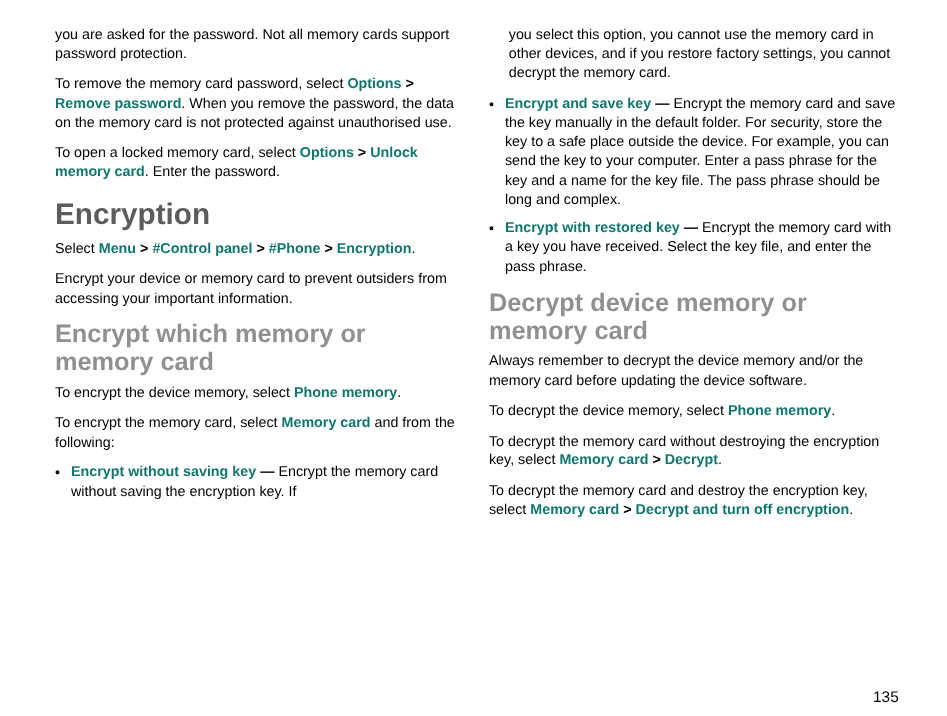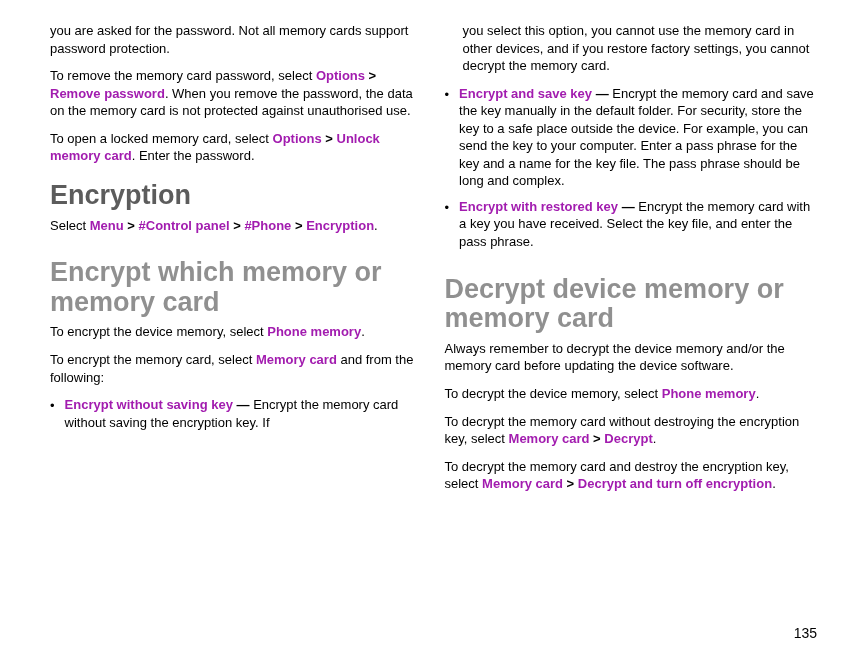--- a/index.html
+++ b/index.html
@@ -20,40 +20,40 @@
     .page {
       display: flex;
       padding: 22px 44px 6px 50px;
       gap: 22px;
     }
     .col {
       flex: 1;
       min-width: 0;
     }
     .link {
-      color: #a21caf;
+      color: #0f766e;
       font-weight: 700;
     }
     .bold-black {
       font-weight: 700;
     }
     h1 {
       color: #5c5c5c;
       font-weight: 700;
       font-size: 27px;
       line-height: 1.1;
       margin-top: 16px;
       margin-bottom: 6px;
     }
     h2 {
       color: #909090;
       font-weight: 700;
-      font-size: 27px;
+      font-size: 23px;
       line-height: 1.1;
-      margin-top: 24px;
+      margin-top: 12px;
       margin-bottom: 6px;
     }
     p {
       margin-bottom: 10px;
     }
     .bullet-row {
       display: flex;
       gap: 10px;
       margin-bottom: 8px;
     }
@@ -90,20 +90,21 @@
       <span>To open a locked memory card, select </span><span class="link">Options</span><span class="bold-black"> &gt; </span><span class="link">Unlock memory card</span><span>. Enter the password.</span>
     </p>
 
 
     <h1>Encryption</h1>
 
     <p>
       <span>Select </span><span class="link">Menu</span><span class="bold-black"> &gt; </span><span class="link">#Control panel</span><span class="bold-black"> &gt; </span><span class="link">#Phone</span><span class="bold-black"> &gt; </span><span class="link">Encryption</span><span>.</span>
     </p>
 
+    <p>Encrypt your device or memory card to prevent outsiders from accessing your important information.</p>
 
     <h2>Encrypt which memory or memory card</h2>
 
     <p>
       <span>To encrypt the device memory, select </span><span class="link">Phone memory</span><span>.</span>
     </p>
 
     <p>
       <span>To encrypt the memory card, select </span><span class="link">Memory card</span><span> and from the following:</span>
     </p>

